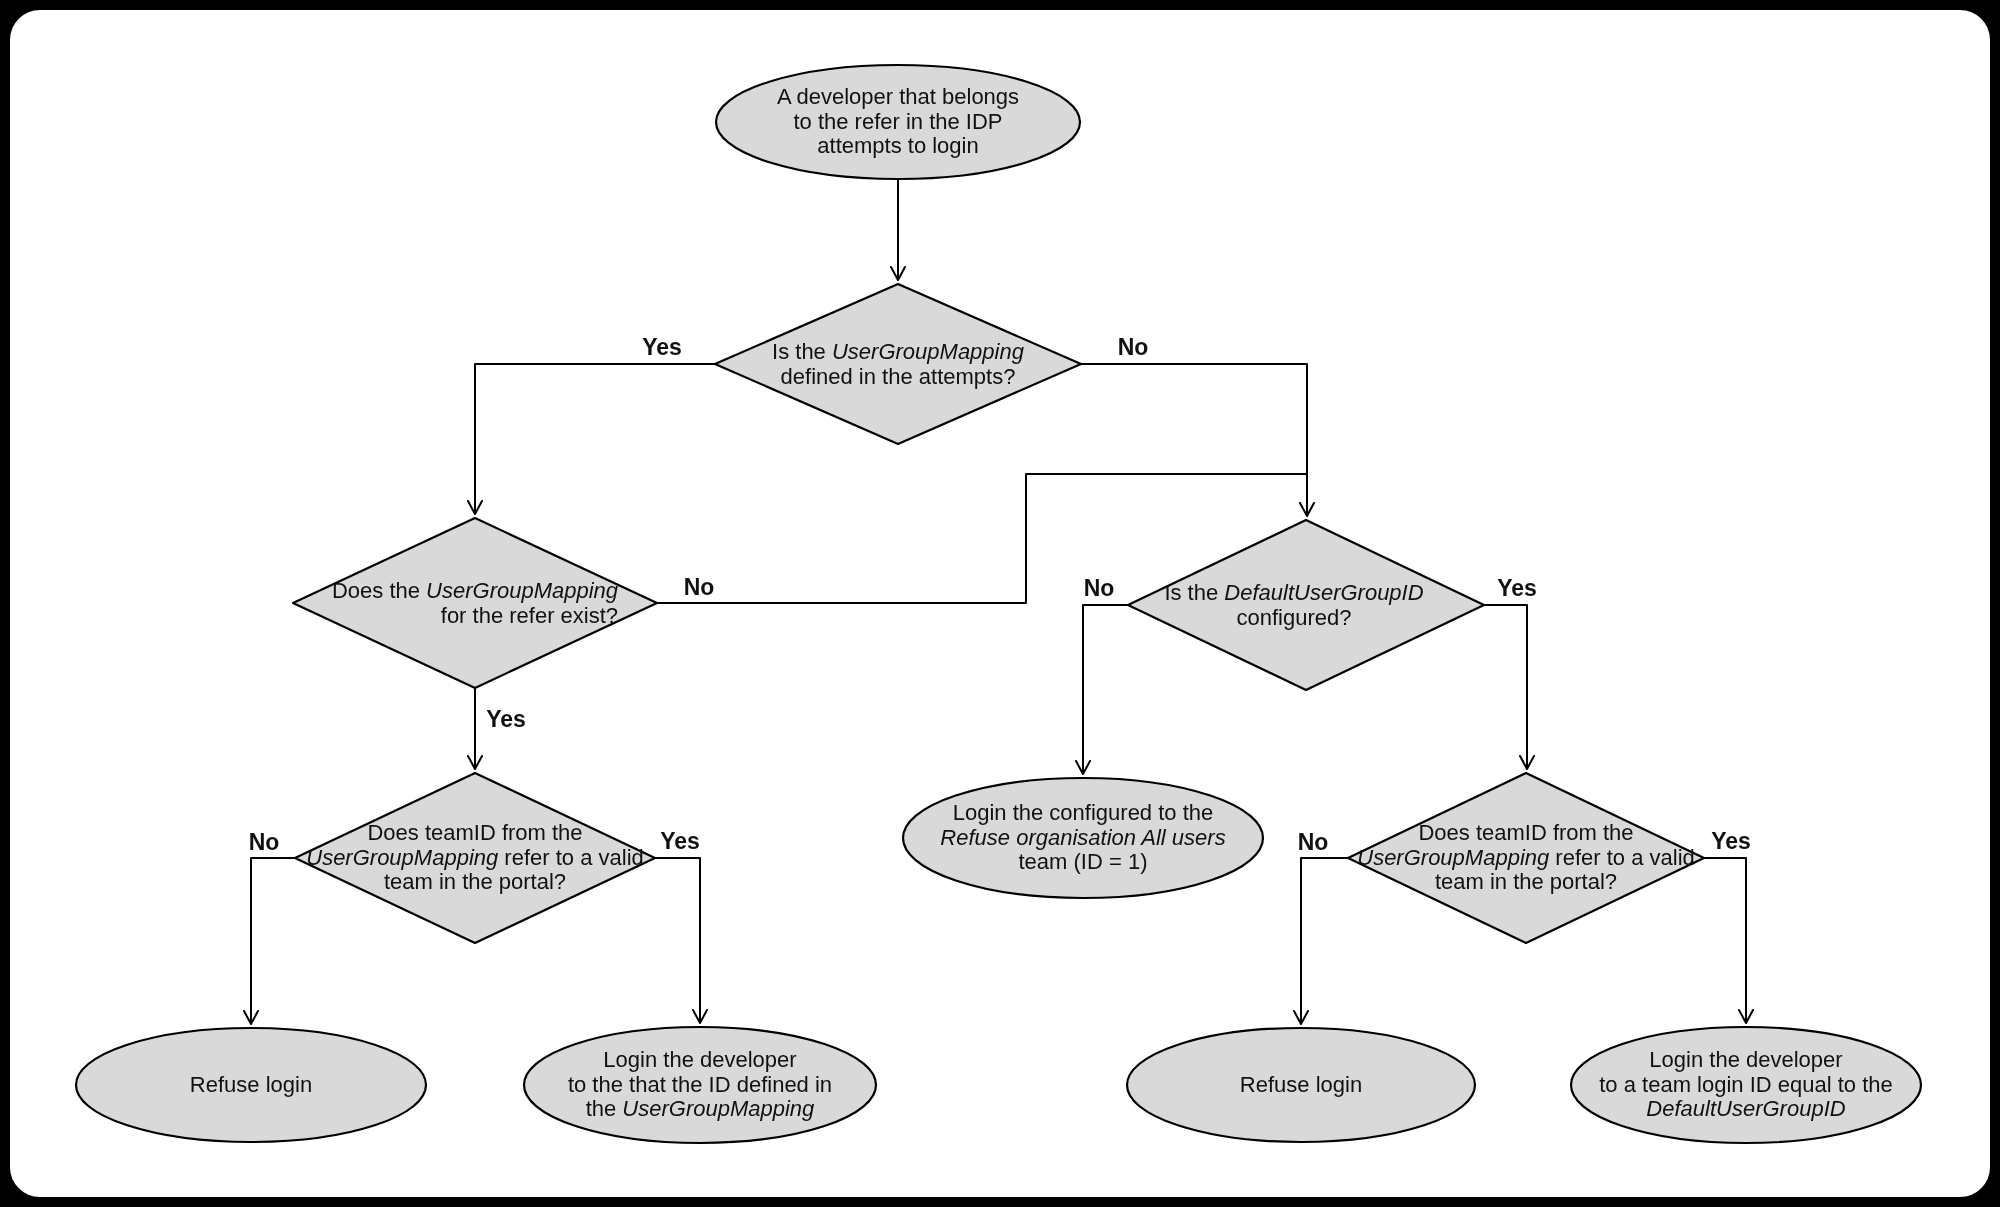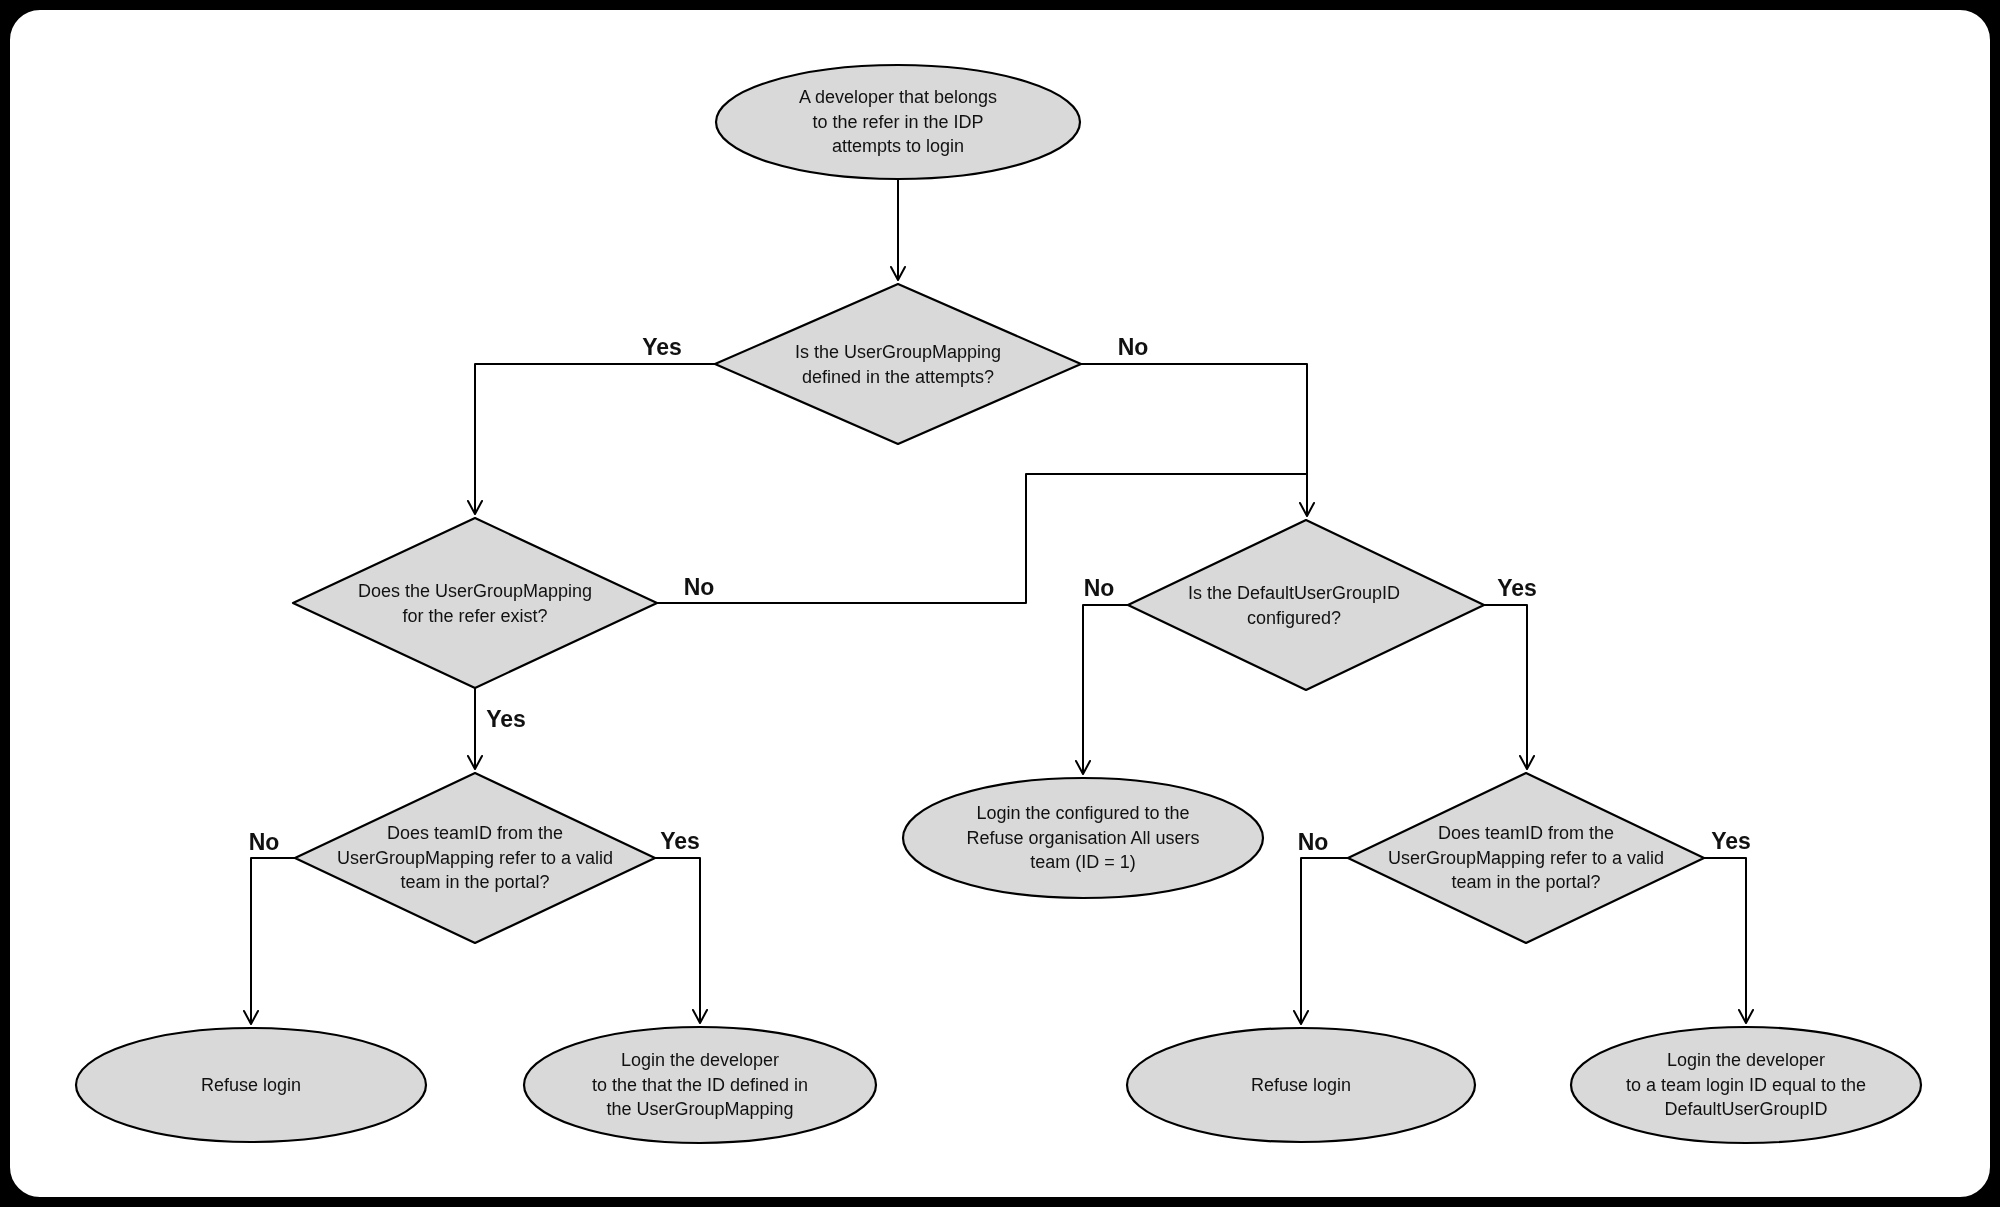--- a/index.html
+++ b/index.html
@@ -7,22 +7,22 @@
          font-family:"Liberation Sans",sans-serif;}
   .canvas{position:absolute;left:6px;top:6px;right:6px;bottom:6px;background:#fff;
           border:4px solid #000;border-radius:34px;}
   #diagram-svg{position:absolute;left:0;top:0;}
   #label-layer{position:absolute;left:0;top:0;width:2000px;height:1207px;pointer-events:none;}
   .edge{fill:none;stroke:#000;stroke-width:2;stroke-linejoin:round;stroke-linecap:butt;}
   .node-shape{fill:#d9d9d9;stroke:#000;stroke-width:2.2;stroke-linejoin:round;}
   .edge-label{font-family:"Liberation Sans",sans-serif;font-size:23px;font-weight:600;
               fill:#111;text-anchor:middle;}
   .node-label{position:absolute;transform:translate(-50%,-50%);text-align:center;
-              font-size:18px;line-height:24.5px;font-weight:500;color:#111;white-space:nowrap;}
-  .node-label .it{}
+              font-size:22px;line-height:24.5px;font-weight:500;color:#111;white-space:nowrap;}
+  .node-label .it{font-style:italic;}
 </style>
 </head>
 <body>
 
 <div class="stage">
   <div class="canvas"></div>
   <svg id="diagram-svg" width="2000" height="1207" viewBox="0 0 2000 1207">
     <defs>
       <marker id="arrowhead" markerUnits="userSpaceOnUse" markerWidth="22" markerHeight="22" viewBox="0 0 22 22" refX="18" refY="11" orient="auto">
         <path d="M5,4 L18,11 L5,18" fill="none" stroke="#000" stroke-width="2" stroke-linecap="round" stroke-linejoin="round"></path>
@@ -70,21 +70,21 @@
   <div id="label-layer">
       <div class="node-label" style="left: 898px; top: 122px;">
         <div><span>A developer that belongs</span></div>
         <div><span>to the refer in the IDP</span></div>
         <div><span>attempts to login</span></div>
       </div>
       <div class="node-label" style="left: 898px; top: 364px;">
         <div><span>Is the </span><span class="it">UserGroupMapping</span></div>
         <div><span>defined in the attempts?</span></div>
       </div>
-      <div class="node-label" style="left: 475px; top: 603px;">
+      <div class="node-label" style="left: 475px; top: 603px; text-align: right;">
         <div><span>Does the </span><span class="it">UserGroupMapping</span></div>
         <div><span>for the refer exist?</span></div>
       </div>
       <div class="node-label" style="left: 475px; top: 858px;">
         <div><span>Does teamID from the</span></div>
         <div><span class="it">UserGroupMapping</span><span> refer to a valid</span></div>
         <div><span>team in the portal?</span></div>
       </div>
       <div class="node-label" style="left: 1294px; top: 605px;">
         <div><span>Is the </span><span class="it">DefaultUserGroupID</span></div>

